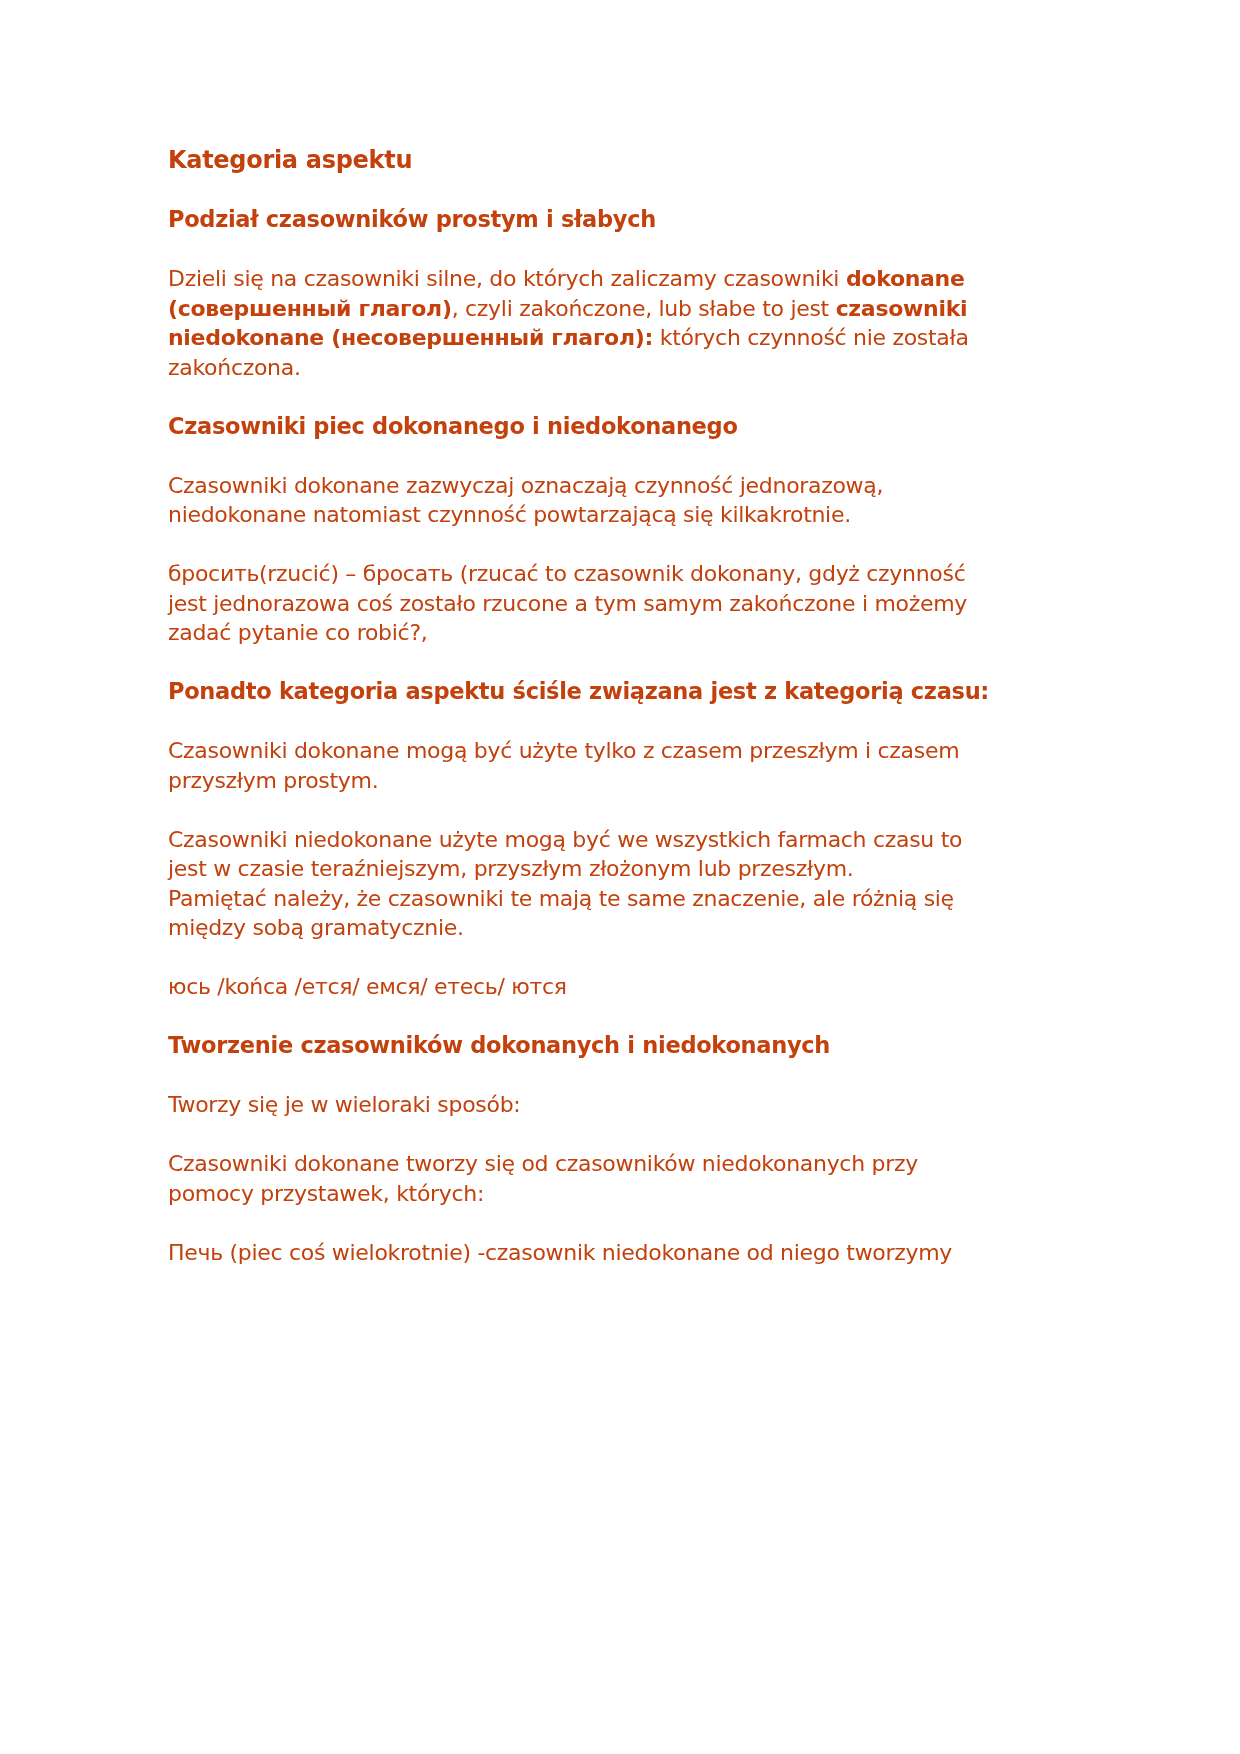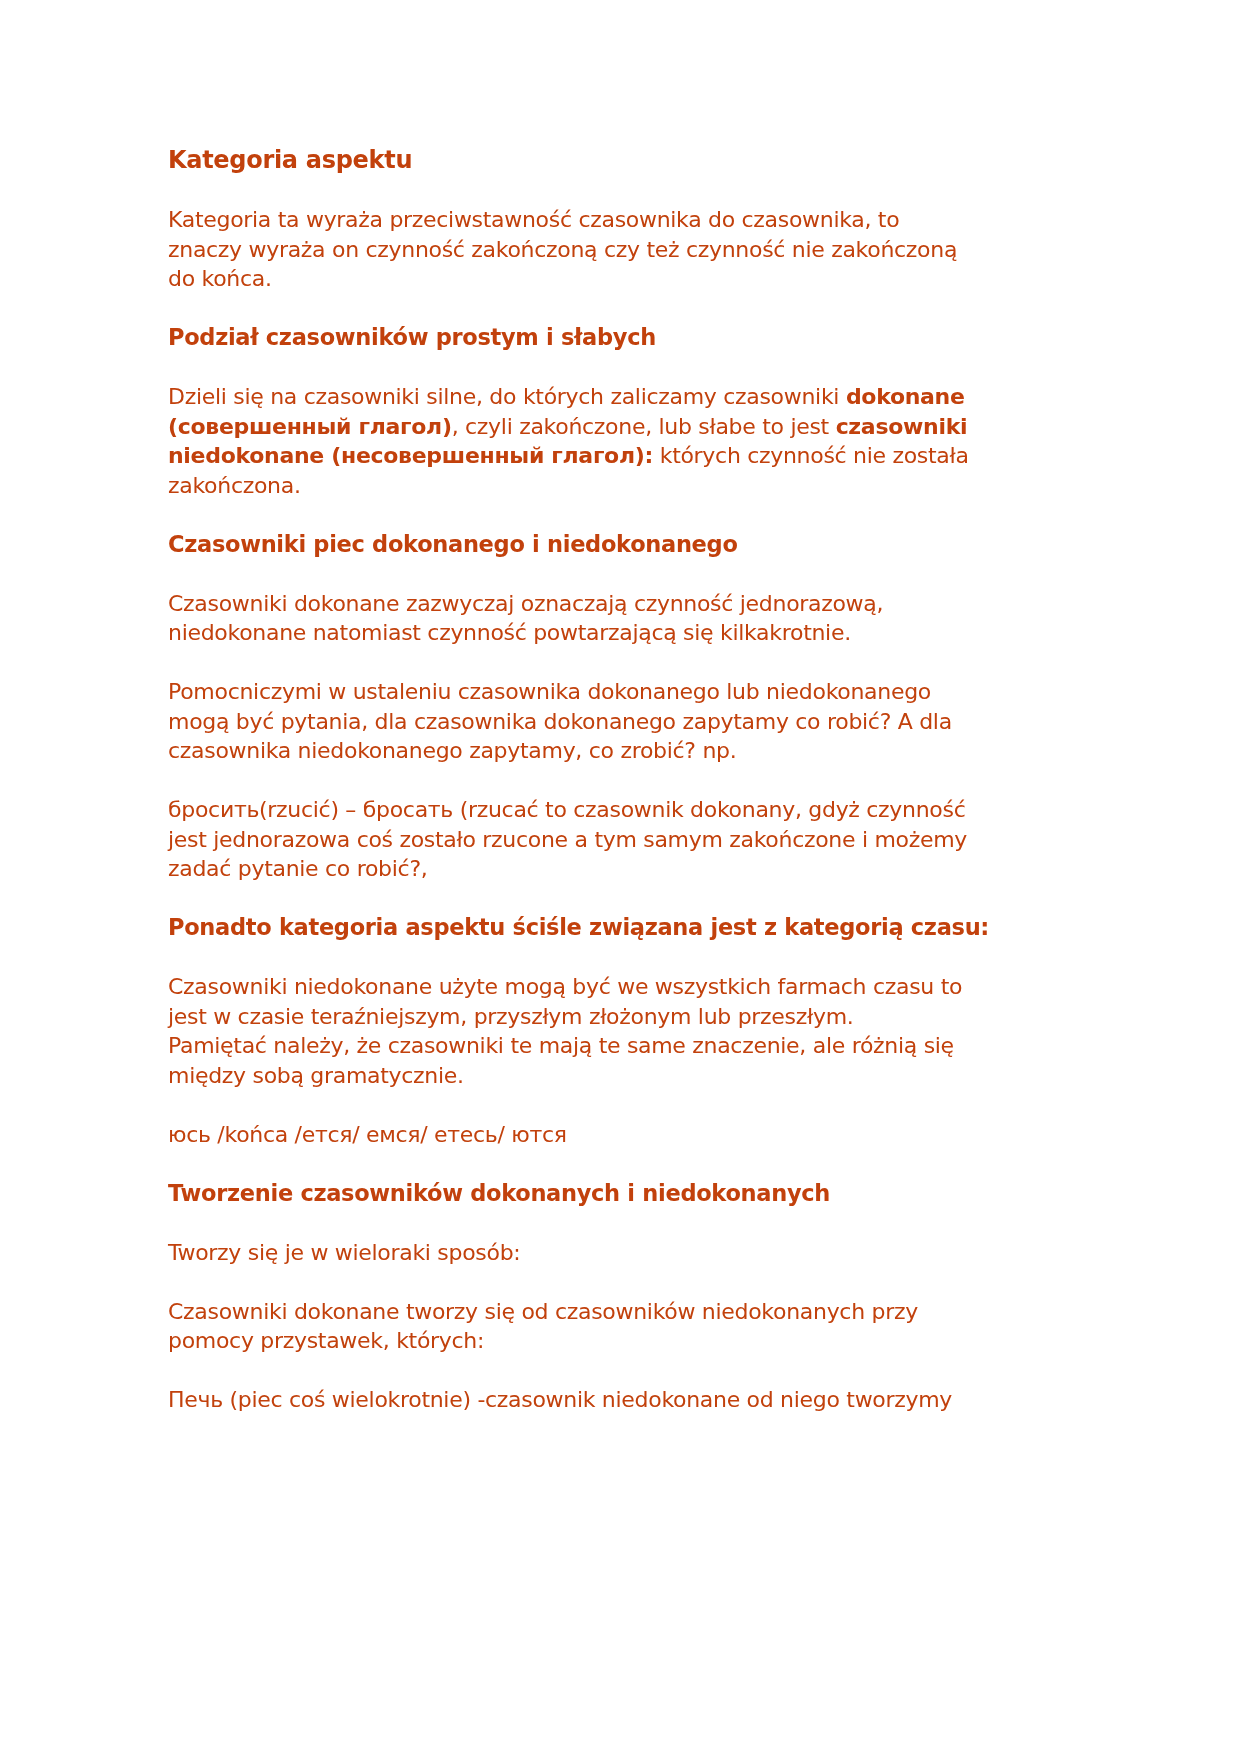--- a/index.html
+++ b/index.html
@@ -40,38 +40,34 @@
   .block b, .block strong {
     font-weight: bold;
   }
 </style>
 </head>
 <body>
 
 <div class="page">
   <article class="content">
       <h2 class="block heading lead"><strong>Kategoria aspektu</strong></h2>
-      <p class="block paragraph"><span>Kategoria ta wyraża przeciwstawność czasownika do czasownika, to
-znaczy wyraża on czynność zakończoną czy też czynność nie zakończoną
-do końca.</span></p>
       <h2 class="block heading"><strong>Podział czasowników prostym i słabych</strong></h2>
       <p class="block paragraph"><span>Dzieli się na czasowniki silne, do których zaliczamy czasowniki </span><strong>dokonane
 (совершенный глагол)</strong><span>, czyli zakończone, lub słabe to jest </span><strong>czasowniki
 niedokonane (несовершенный глагол):</strong><span> których czynność nie została
 zakończona.</span></p>
       <h2 class="block heading"><strong>Czasowniki piec dokonanego i niedokonanego</strong></h2>
       <p class="block paragraph"><span>Czasowniki dokonane zazwyczaj oznaczają czynność jednorazową,
 niedokonane natomiast czynność powtarzającą się kilkakrotnie.</span></p>
-      <p class="block paragraph"><span>Pomocniczymi w ustaleniu czasownika dokonanego lub niedokonanego
-mogą być pytania, dla czasownika dokonanego zapytamy co robić? A dla
-czasownika niedokonanego zapytamy, co zrobić? np.</span></p>
       <p class="block paragraph"><span>бросить(rzucić) – бросать (rzucać to czasownik dokonany, gdyż czynność
 jest jednorazowa coś zostało rzucone a tym samym zakończone i możemy
 zadać pytanie co robić?,</span></p>
       <h2 class="block heading"><strong>Ponadto kategoria aspektu ściśle związana jest z kategorią czasu:</strong></h2>
+      <p class="block paragraph"><span>Czasowniki dokonane mogą być użyte tylko z czasem przeszłym i czasem
+przyszłym prostym.</span></p>
       <p class="block paragraph"><span>Czasowniki niedokonane użyte mogą być we wszystkich farmach czasu to
 jest w czasie teraźniejszym, przyszłym złożonym lub przeszłym.
 Pamiętać należy, że czasowniki te mają te same znaczenie, ale różnią się
 między sobą gramatycznie.</span></p>
       <p class="block paragraph"><span>юсь /końca /ется/ емся/ етесь/ ются</span></p>
       <h2 class="block heading"><strong>Tworzenie czasowników dokonanych i niedokonanych</strong></h2>
       <p class="block paragraph"><span>Tworzy się je w wieloraki sposób:</span></p>
       <p class="block paragraph"><span>Czasowniki dokonane tworzy się od czasowników niedokonanych przy
 pomocy przystawek, których:</span></p>
       <p class="block paragraph"><span>Печь (piec coś wielokrotnie) -czasownik niedokonane od niego tworzymy</span></p>

